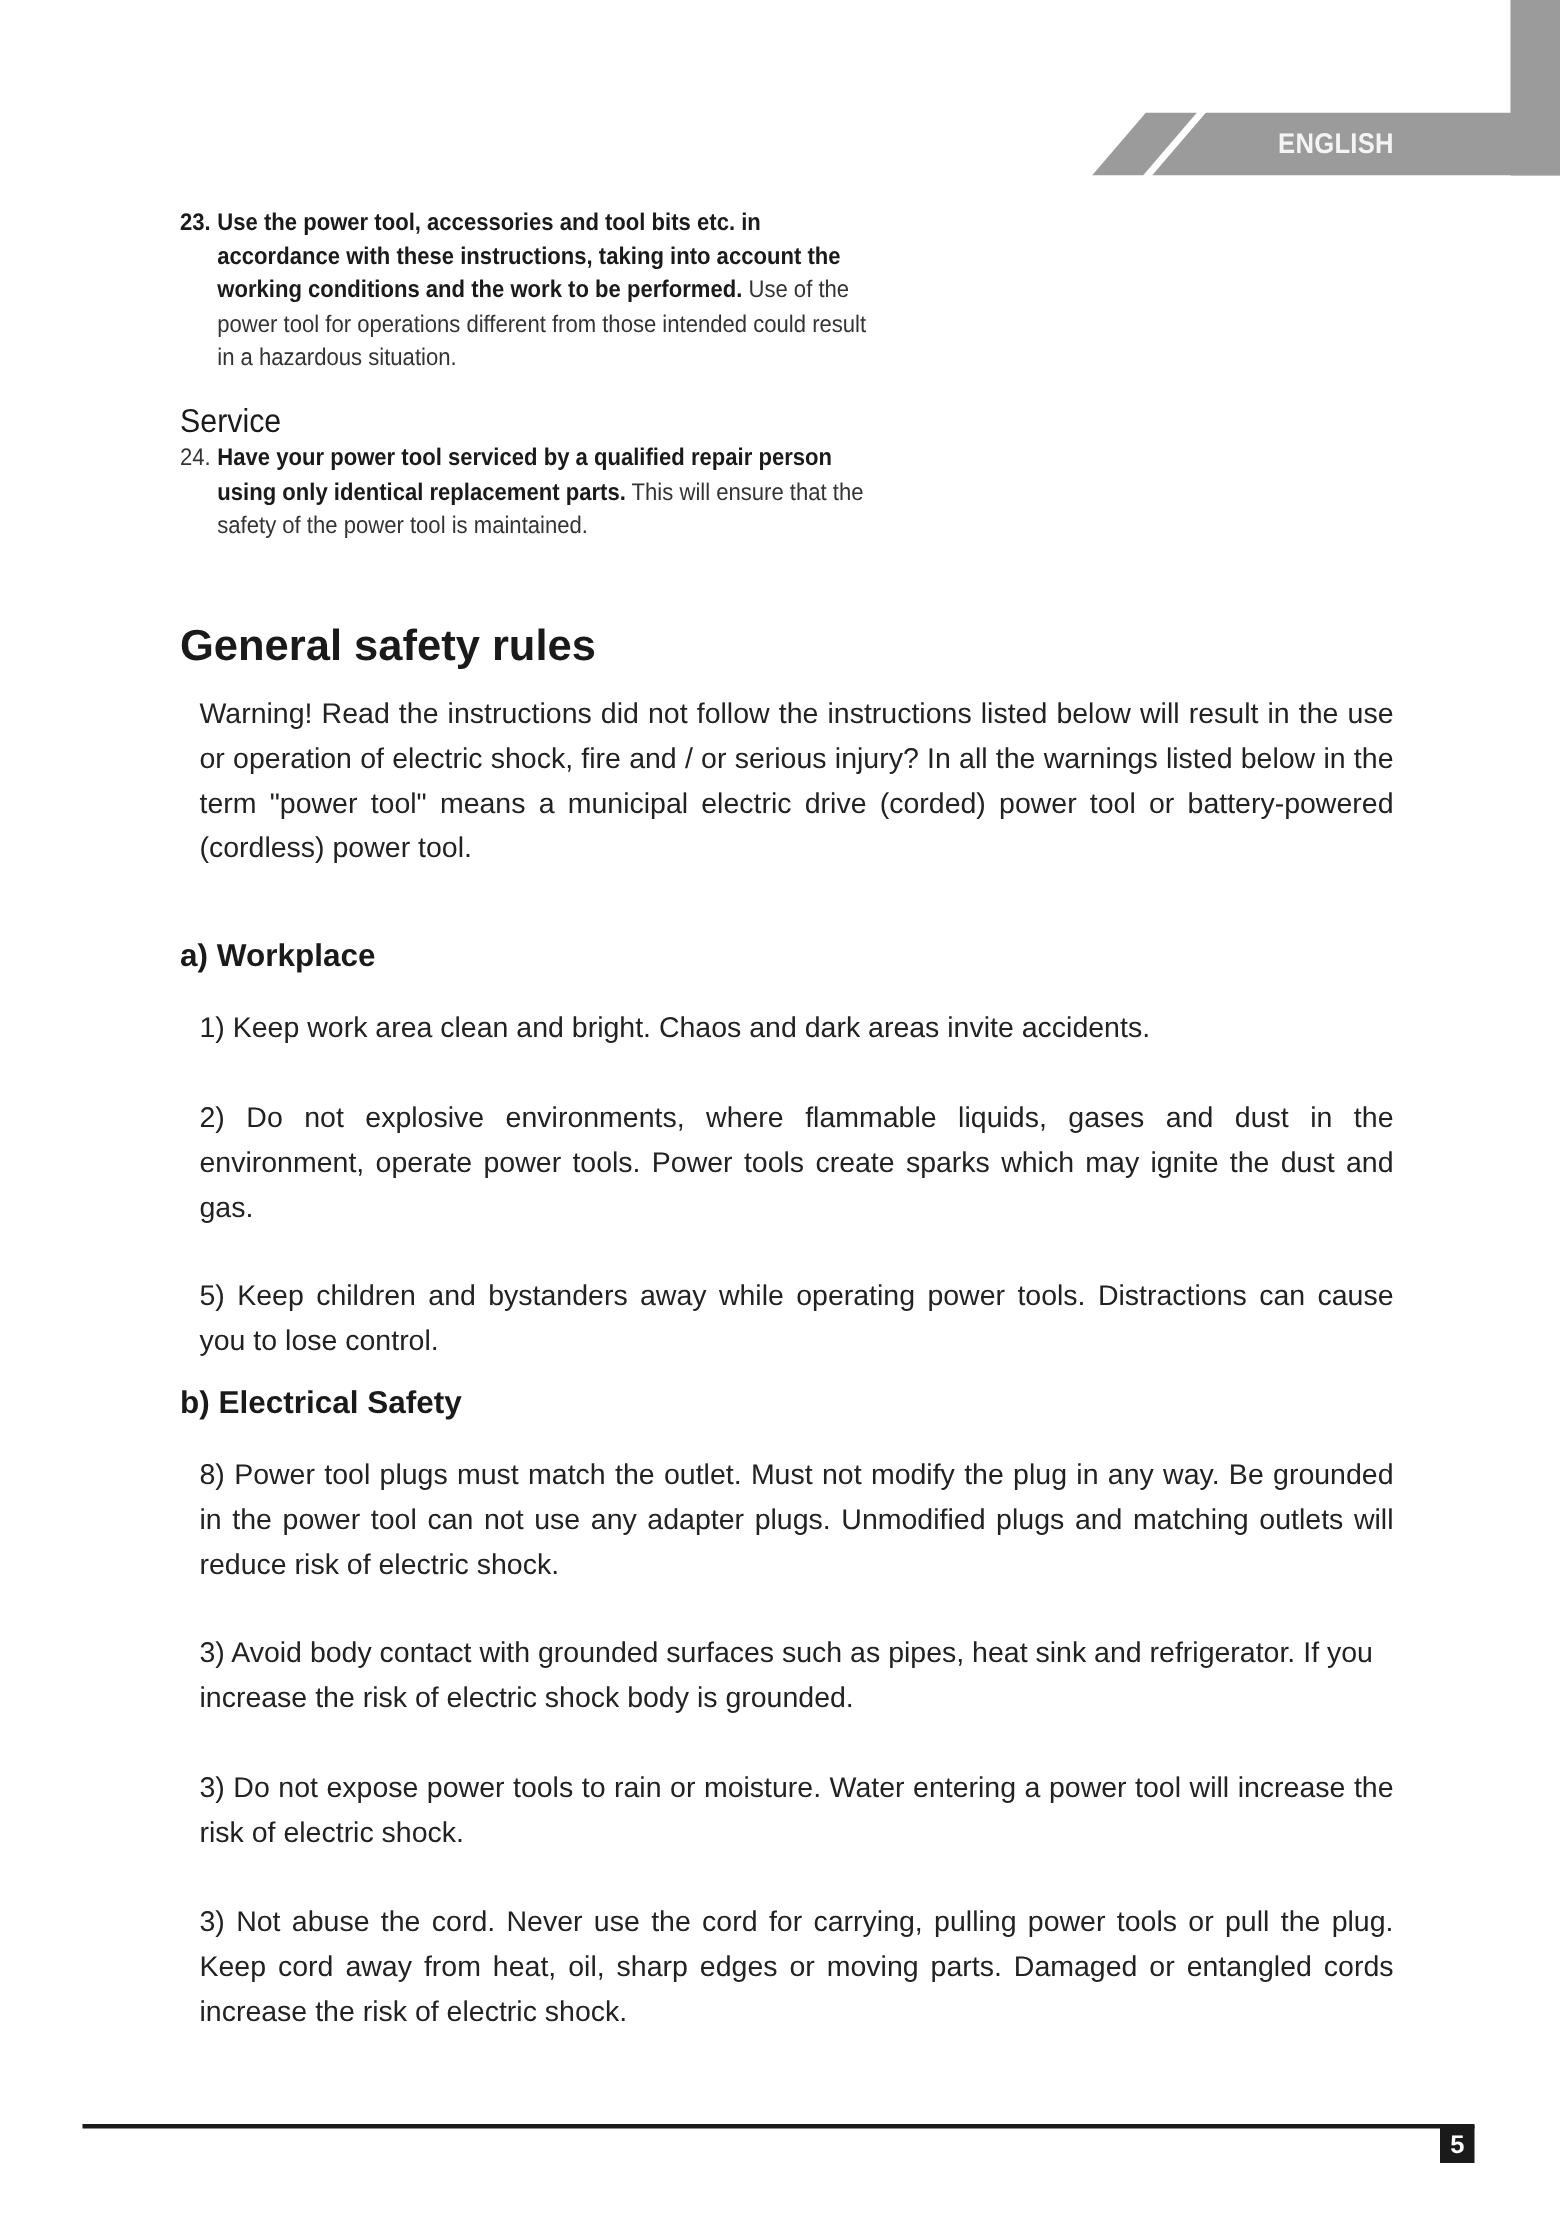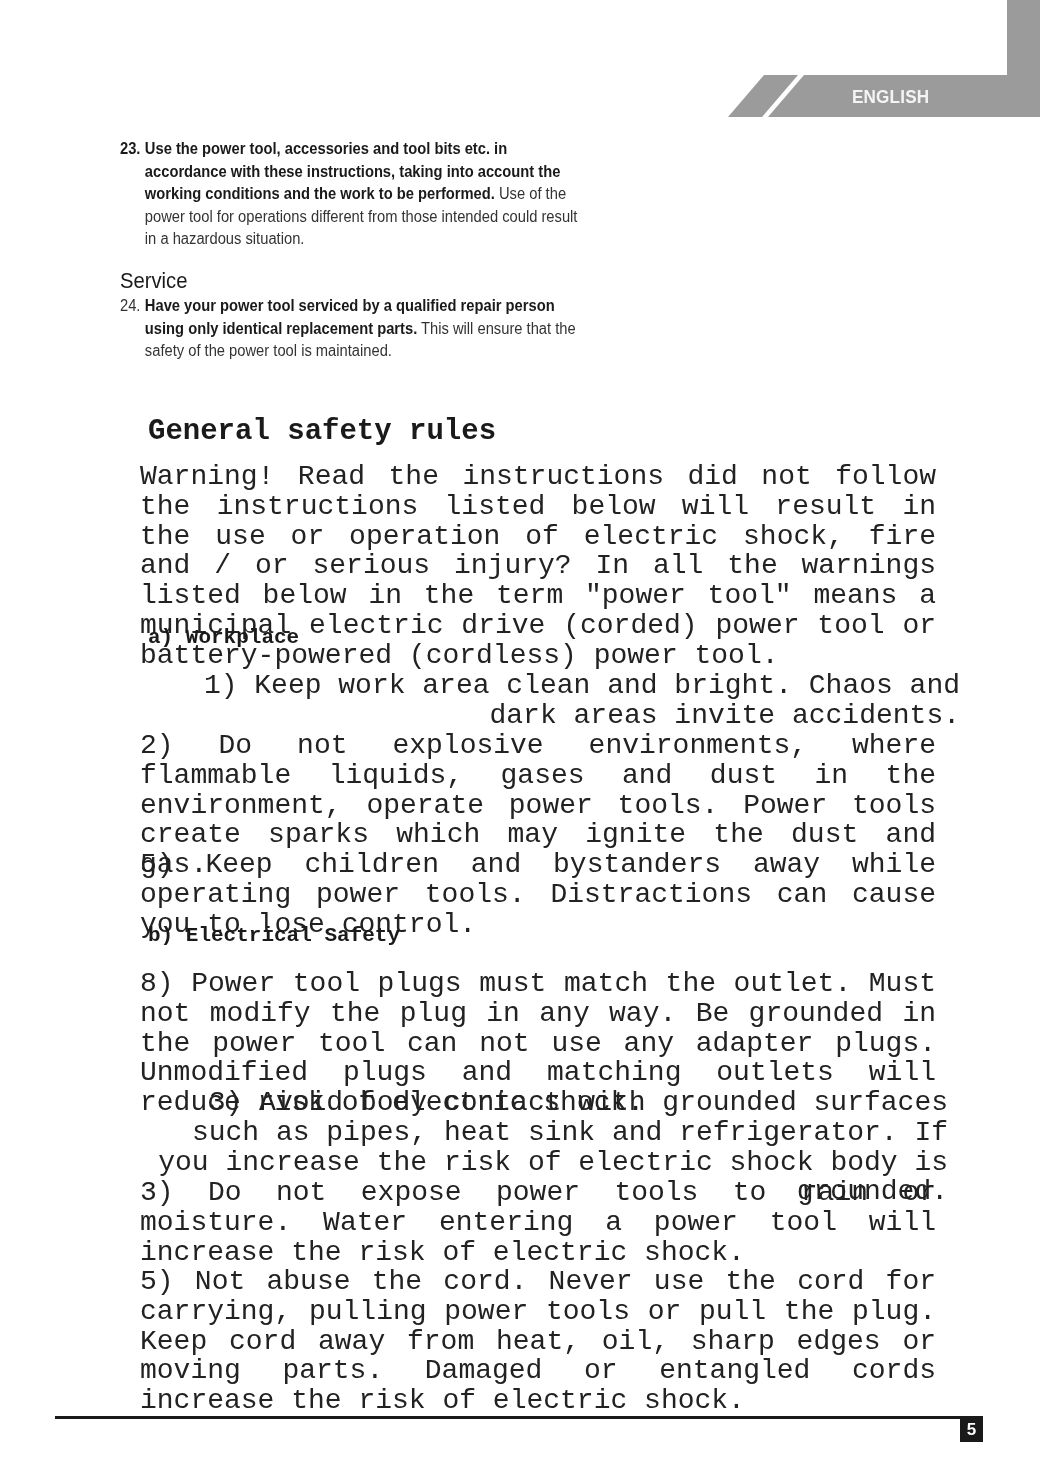--- a/index.html
+++ b/index.html
@@ -16,25 +16,25 @@
   .item { position: absolute; left: 120px; width: 500px; }
   .item .num { position: absolute; left: 0; top: 0; }
   .item .body { padding-left: 27px; }
   .b { font-weight: bold; color: #1a1a1a; }
   .r { color: #333; }
   .item23 { top: 138px; }
   .svc-title { position: absolute; left: 120px; top: 268px; font-family: "Liberation Sans", sans-serif; font-size: 22px; color: #1a1a1a; transform: scaleX(0.92); transform-origin: left top; }
   .item24 { top: 295px; }
 
   
-  .serif { font-family: Liberation Mono, monospace; margin-left: 28px; }
+  .serif { font-family: Liberation Sans, sans-serif; }
   .h1 { position: absolute; left: 120px; top: 415px; font-size: 29px; font-weight: bold; color: #1a1a1a; }
   .h2 { position: absolute; left: 120px; font-size: 21px; font-weight: bold; color: #1a1a1a; }
-  .para { position: absolute; left: 112px; width: 796px; font-size: 28px; line-height: 29.8px; text-align: justify; color: #222; }
-  .para.nojust { text-align: right; width: 820px; }
+  .para { position: absolute; left: 133px; width: 796px; font-size: 19px; line-height: 29.8px; text-align: justify; color: #222; }
+  .para.nojust { text-align: left; width: 820px; }
 
   
   .foot-line { position: absolute; left: 55px; top: 1416px; width: 928px; height: 3px; background: #1a1a1a; }
   .page-box { position: absolute; left: 960px; top: 1417px; width: 23px; height: 25px; background: #1a1a1a; color: #fff; font-family: "Liberation Sans", sans-serif; font-weight: bold; font-size: 17px; text-align: center; line-height: 26px; }
 </style>
 </head>
 <body>
 
 <div class="hdr-vbar"></div>
 <div class="hdr-band">
@@ -67,16 +67,16 @@
 
 <div class="h2 serif" style="top:626px;">a) Workplace</div>
 <div class="para serif nojust" style="top:671px;">1) Keep work area clean and bright. Chaos and dark areas invite accidents.</div>
 <div class="para serif" style="top:731px;">2) Do not explosive environments, where flammable liquids, gases and dust in the environment, operate power tools. Power tools create sparks which may ignite the dust and gas.</div>
 <div class="para serif" style="top:850px;">5) Keep children and bystanders away while operating power tools. Distractions can cause you to lose control.</div>
 
 <div class="h2 serif" style="top:924px;">b) Electrical Safety</div>
 <div class="para serif" style="top:969px;">8) Power tool plugs must match the outlet. Must not modify the plug in any way. Be grounded in the power tool can not use any adapter plugs. Unmodified plugs and matching outlets will reduce risk of electric shock.</div>
 <div class="para serif nojust" style="top:1088px; width:808px;">3) Avoid body contact with grounded surfaces such as pipes, heat sink and refrigerator. If you increase the risk of electric shock body is grounded.</div>
 <div class="para serif" style="top:1178px;">3) Do not expose power tools to rain or moisture. Water entering a power tool will increase the risk of electric shock.</div>
-<div class="para serif" style="top:1267px;">5) Not abuse the cord. Never use the cord for carrying, pulling power tools or pull the plug. Keep cord away from heat, oil, sharp edges or moving parts. Damaged or entangled cords increase the risk of electric shock.</div>
+<div class="para serif" style="top:1267px;">3) Not abuse the cord. Never use the cord for carrying, pulling power tools or pull the plug. Keep cord away from heat, oil, sharp edges or moving parts. Damaged or entangled cords increase the risk of electric shock.</div>
 
 <div class="foot-line"></div>
 <div class="page-box">5</div>
 
 </body></html>

